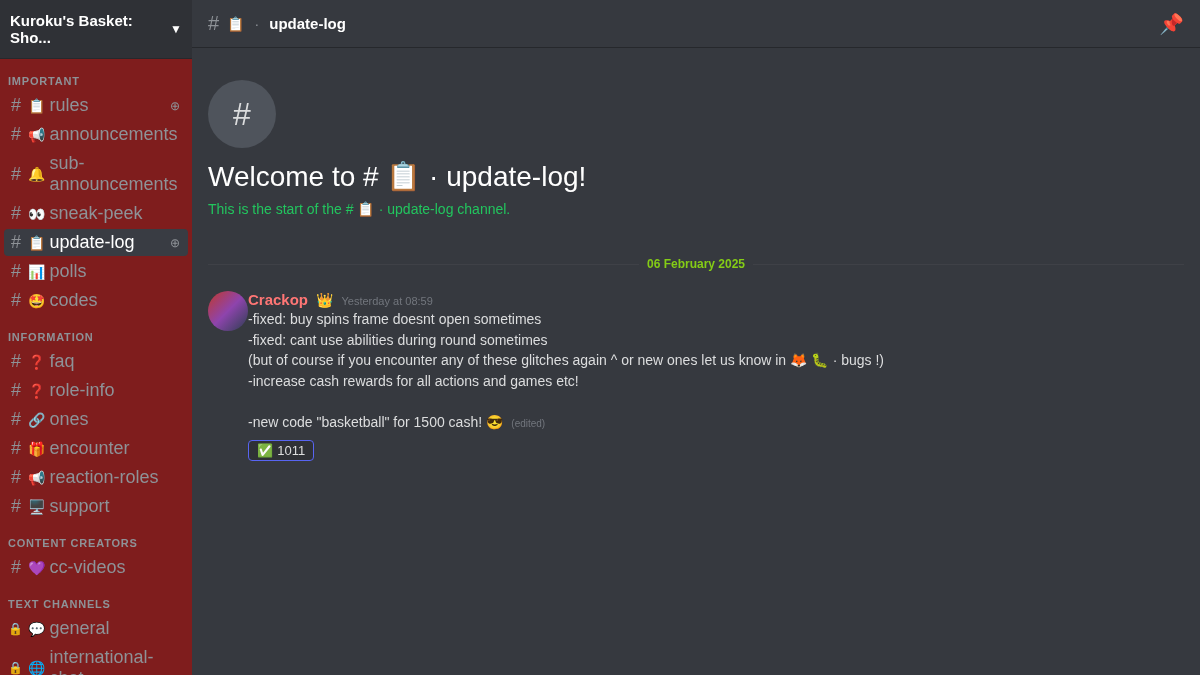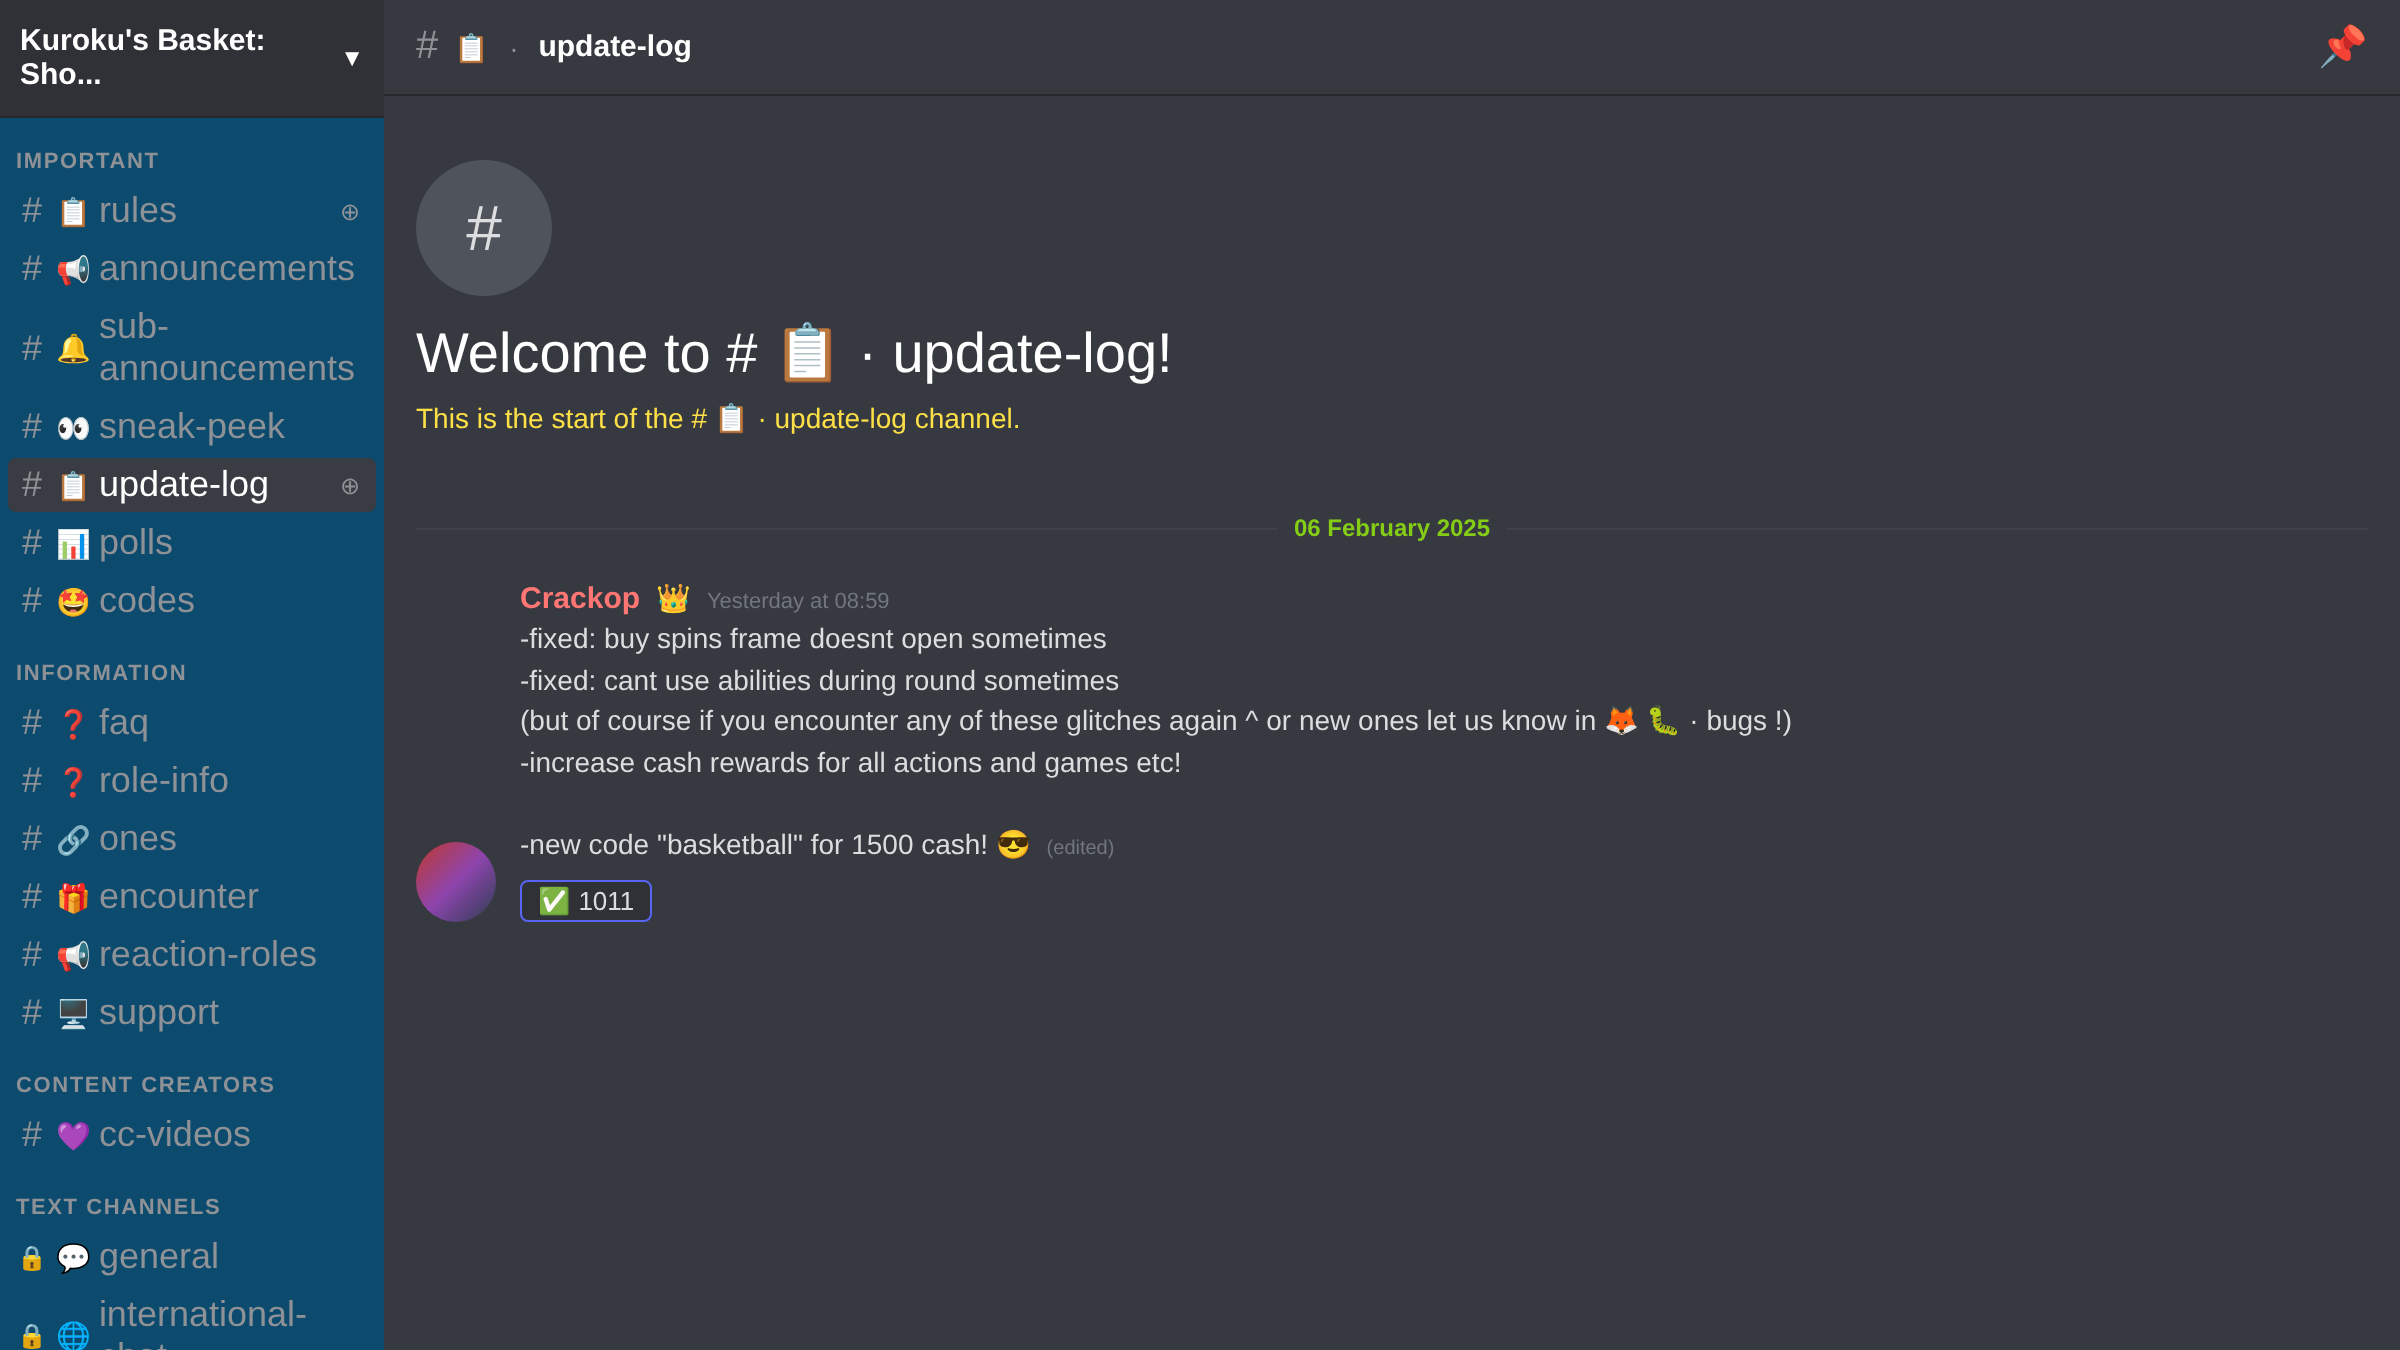--- a/index.html
+++ b/index.html
@@ -10,21 +10,21 @@
       display: flex;
       height: 675px;
       width: 1200px;
       overflow: hidden;
       font-size: 14px;
     }
 
     
     .sidebar {
       width: 192px;
-      background: #0c4a6e;
+      background: #7f1d1d;
       display: flex;
       flex-direction: column;
       overflow-y: auto;
       flex-shrink: 0;
     }
     .sidebar::-webkit-scrollbar { width: 4px; }
     .sidebar::-webkit-scrollbar-thumb { background: #202225; border-radius: 2px; }
 
     .sidebar-header {
       padding: 12px 10px;
@@ -116,21 +116,21 @@
       margin-bottom: 12px;
     }
     .welcome-title {
       font-size: 28px;
       font-weight: 400;
       color: #fff;
       margin-bottom: 8px;
     }
     .welcome-subtitle {
       font-size: 14px;
-      color: #fde047;
+      color: #22c55e;
       margin-bottom: 16px;
     }
 
     .date-divider {
       display: flex;
       align-items: center;
       margin: 16px 16px;
       gap: 8px;
       color: #84cc16;
       font-size: 12px;
@@ -140,23 +140,21 @@
       content: '';
       flex: 1;
       height: 1px;
       background: #3f4147;
     }
 
     
     .message {
       padding: 4px 16px;
       display: flex;
-      gap: 12px;
       margin-bottom: 0;
-      align-items: flex-end;
     }
     .avatar-img {
       width: 40px;
       height: 40px;
       border-radius: 50%;
       background: linear-gradient(135deg, #ff6b35, #d63031, #6c3483);
       flex-shrink: 0;
     }
     .message-content { flex: 1; }
     .message-header {

